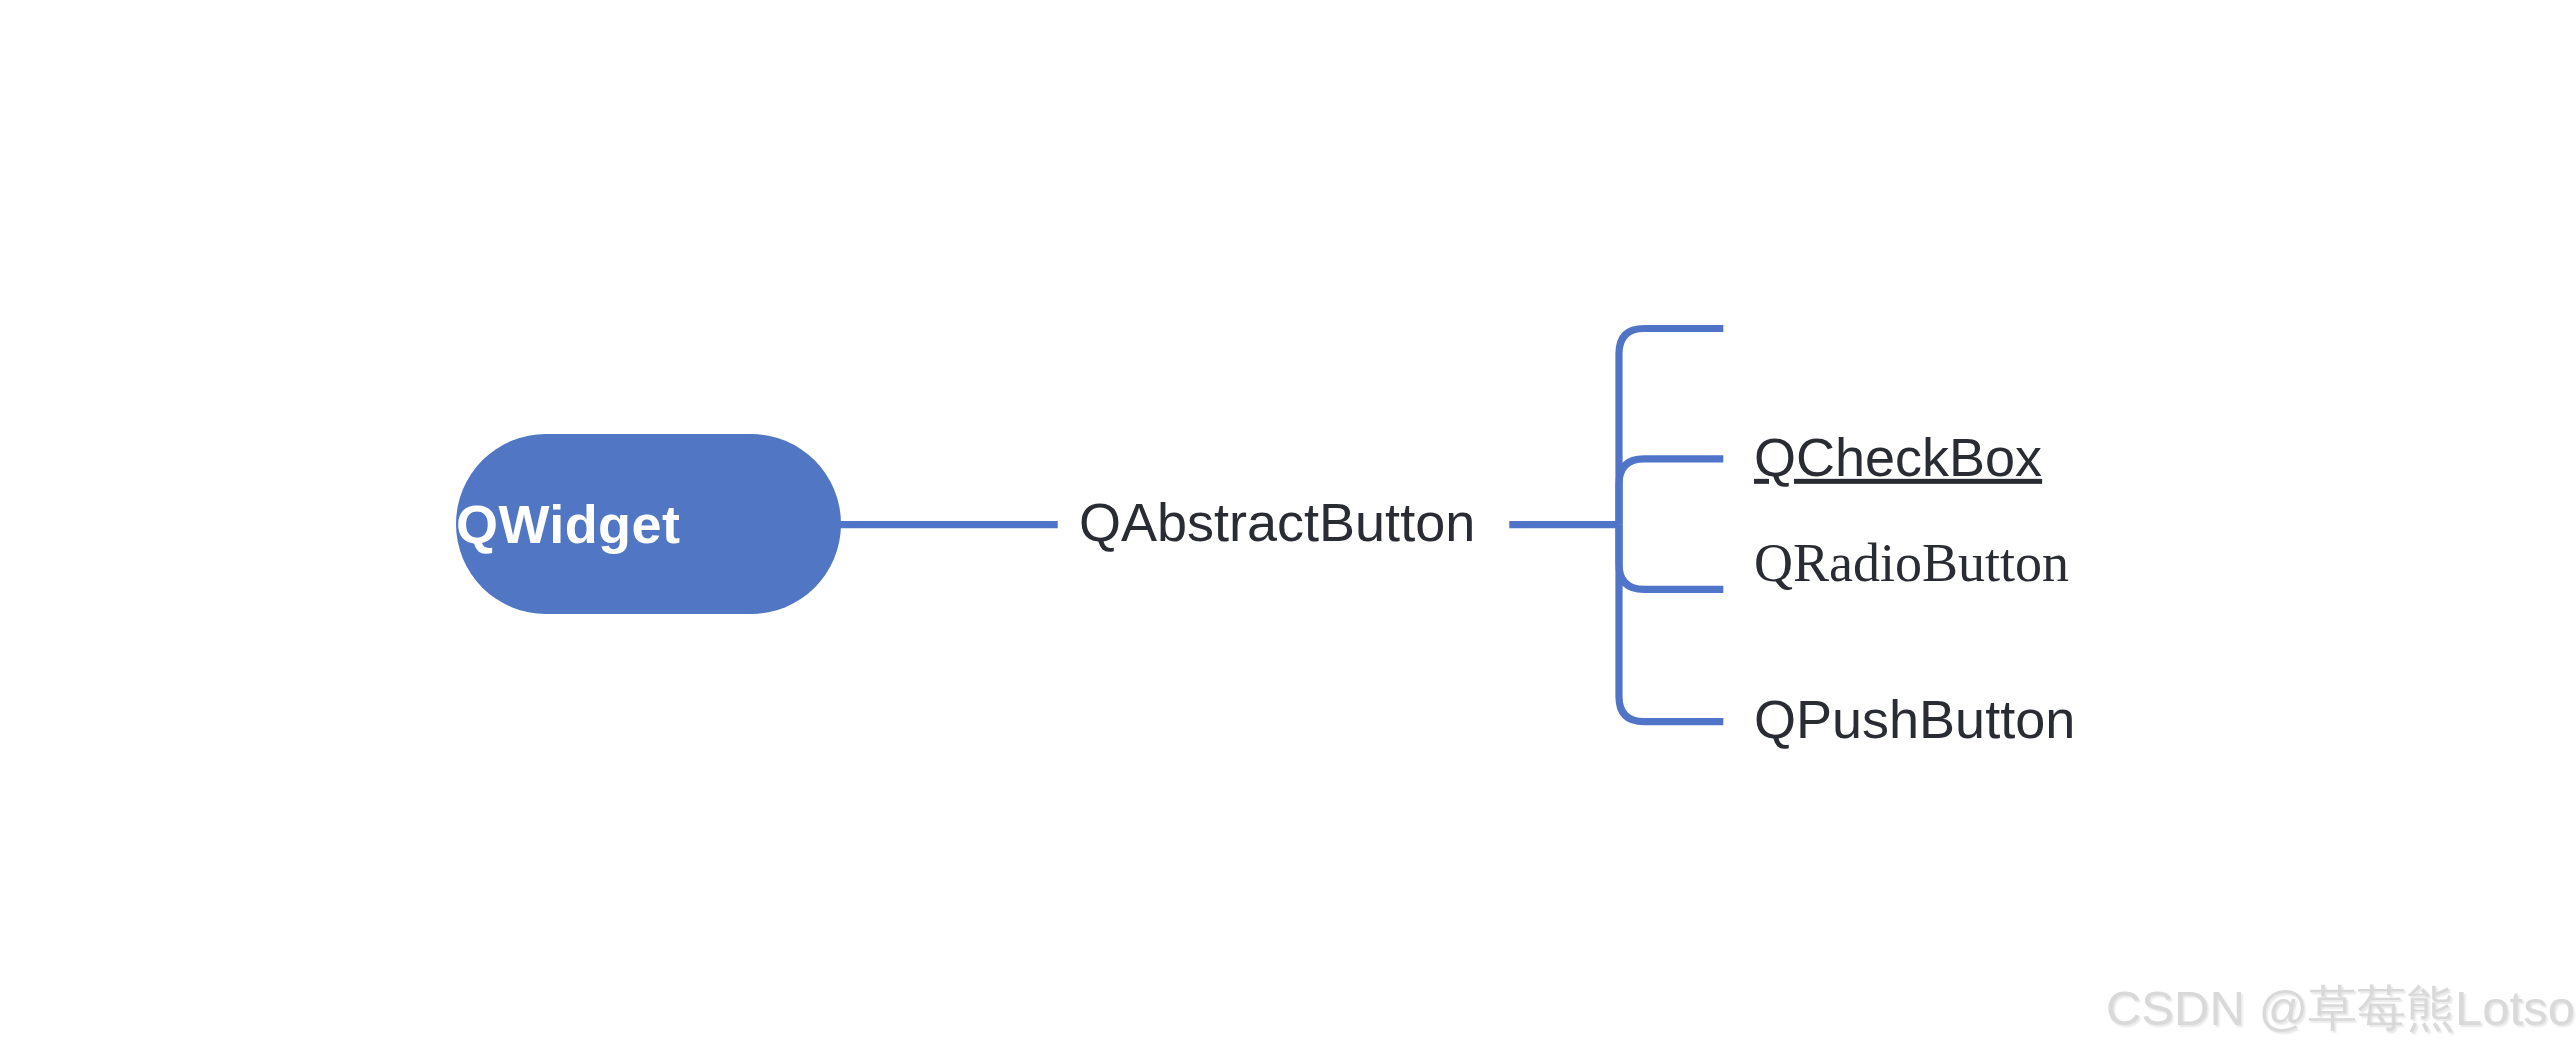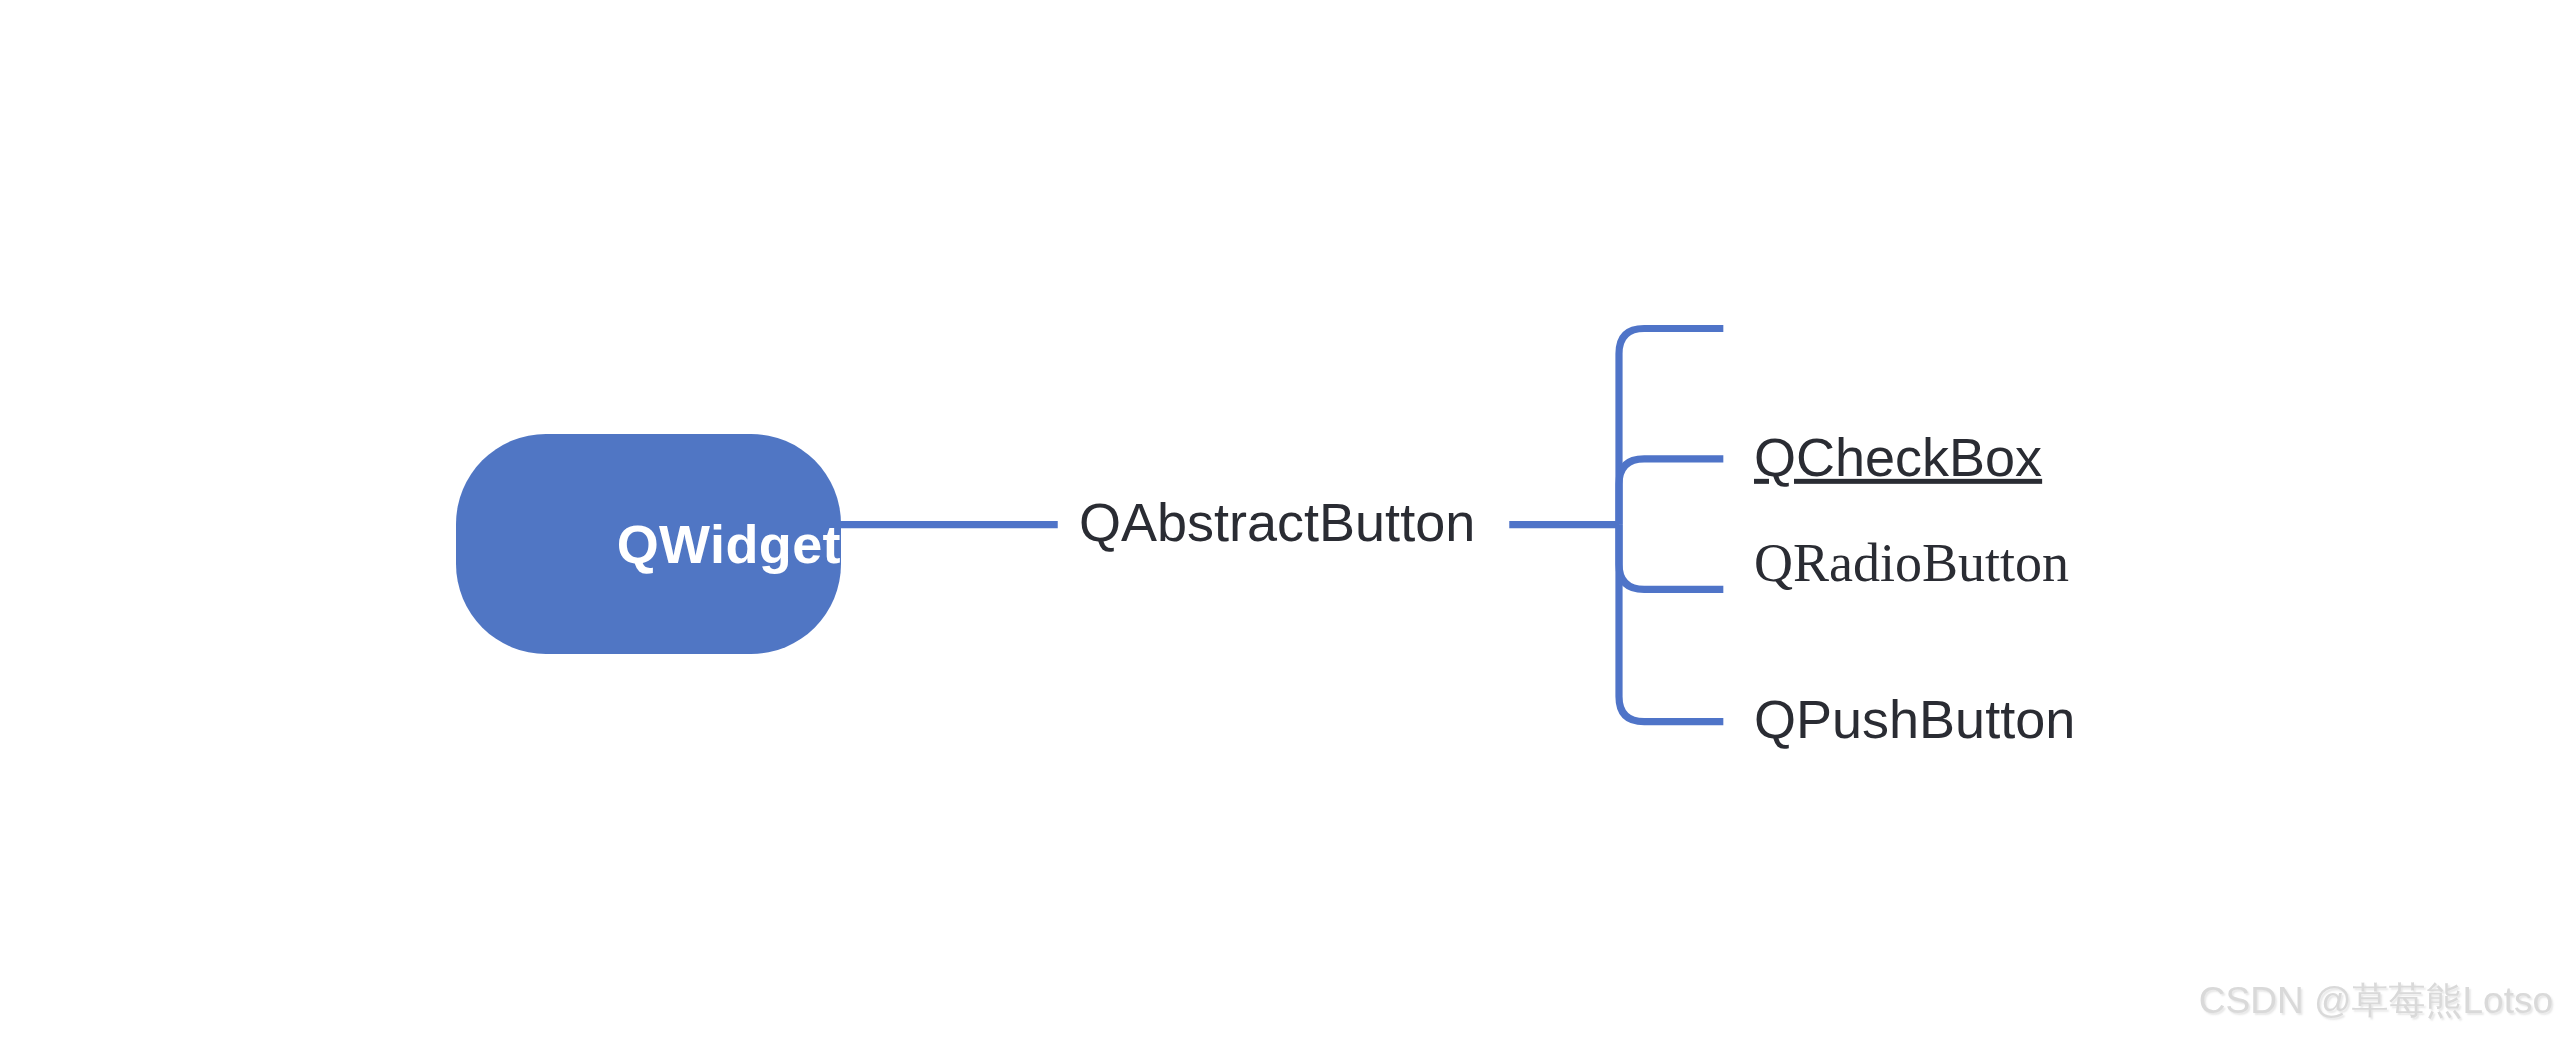--- a/index.html
+++ b/index.html
@@ -27,26 +27,26 @@
     stroke: var(--accent, #4f74c8);
     stroke-width: 8;
     stroke-linecap: butt;
     stroke-linejoin: round;
   }
   .root-node {
     position: absolute;
     left: 456px;
     top: 434px;
     width: 385px;
-    height: 220px;
+    height: 180px;
     border-radius: 90px;
     background: var(--node-fill, #5076c4);
     display: flex;
     align-items: center;
-    justify-content: flex-end;
+    justify-content: flex-start;
   }
   .root-node .label {
     color: var(--node-text, #ffffff);
     font-size: 54px;
     font-weight: bold;
     letter-spacing: 0.4px;
   }
   .text-label {
     position: absolute;
     transform: translateY(-54%);
@@ -59,23 +59,23 @@
     left: 1079px;
     top: 524px;
   }
   .child-label { left: 1754px; }
   .child-0 { top: 328px; }
   .child-1 { top: 459px; text-decoration: underline; }
   .child-2 { top: 565px; font-family: Liberation Serif, serif; }
   .child-3 { top: 721px; }
   .watermark {
     position: absolute;
-    right: 23px;
+    right: 1px;
     top: 976px;
-    font-size: 37px;
+    font-size: 49px;
     font-weight: 400;
     color: var(--watermark, #d9d9d9);
     text-shadow: 1.8px 1.8px 1.8px rgba(120,120,120,0.18);
     white-space: nowrap;
   }
 </style>
 </head>
 <body>
 
 <div class="canvas">

